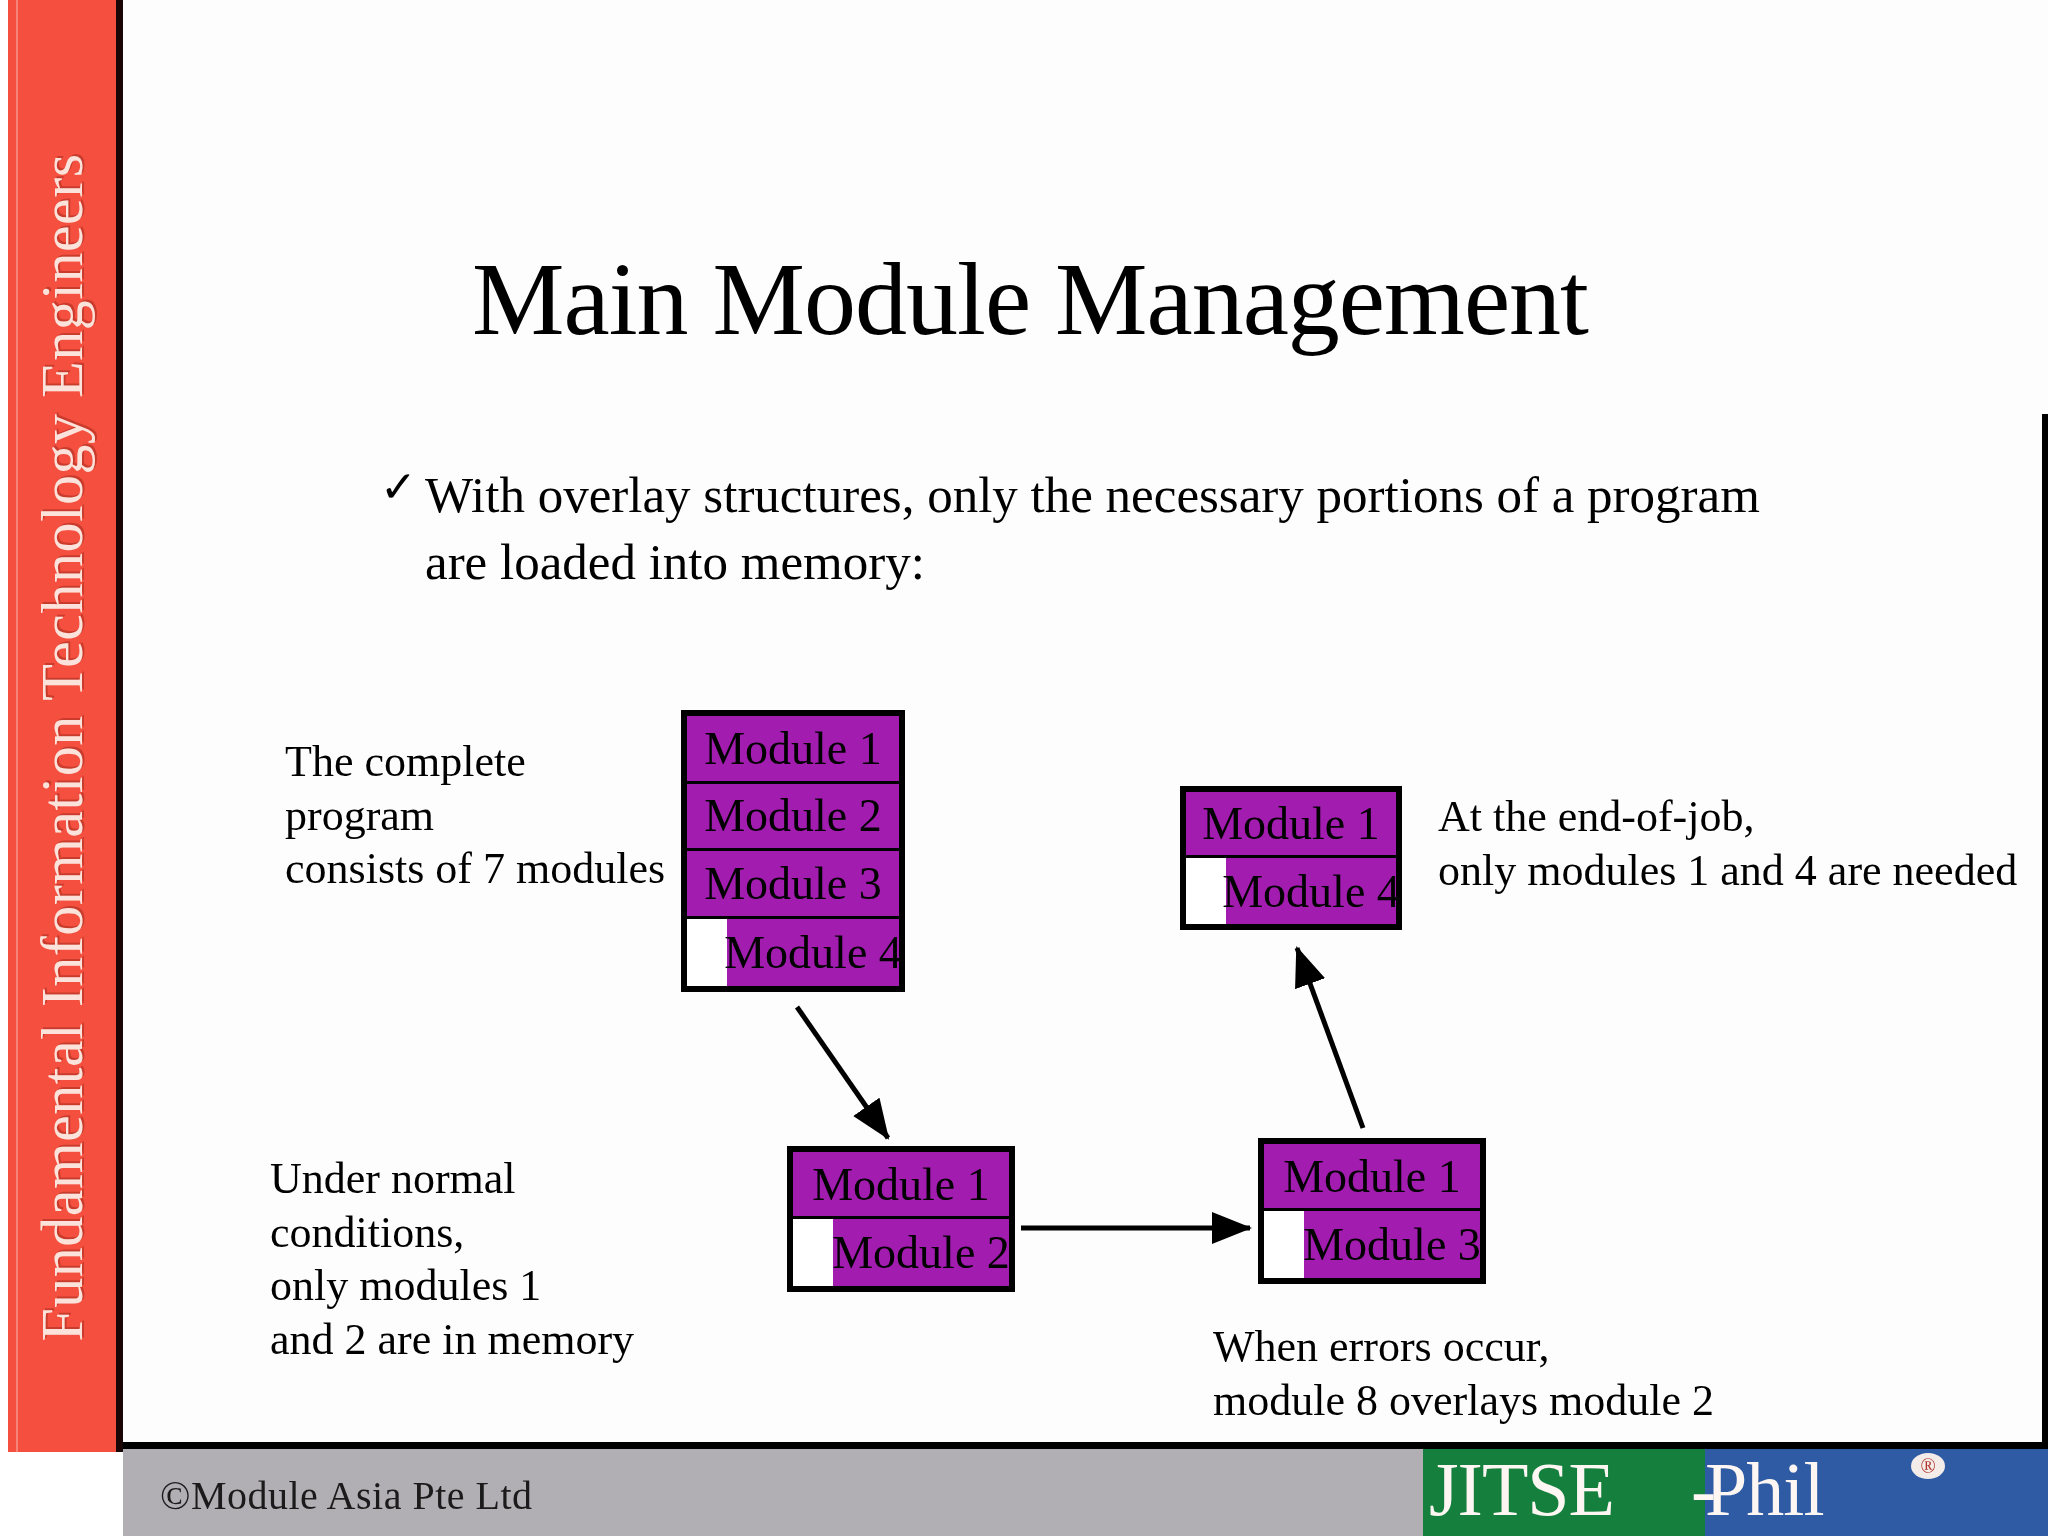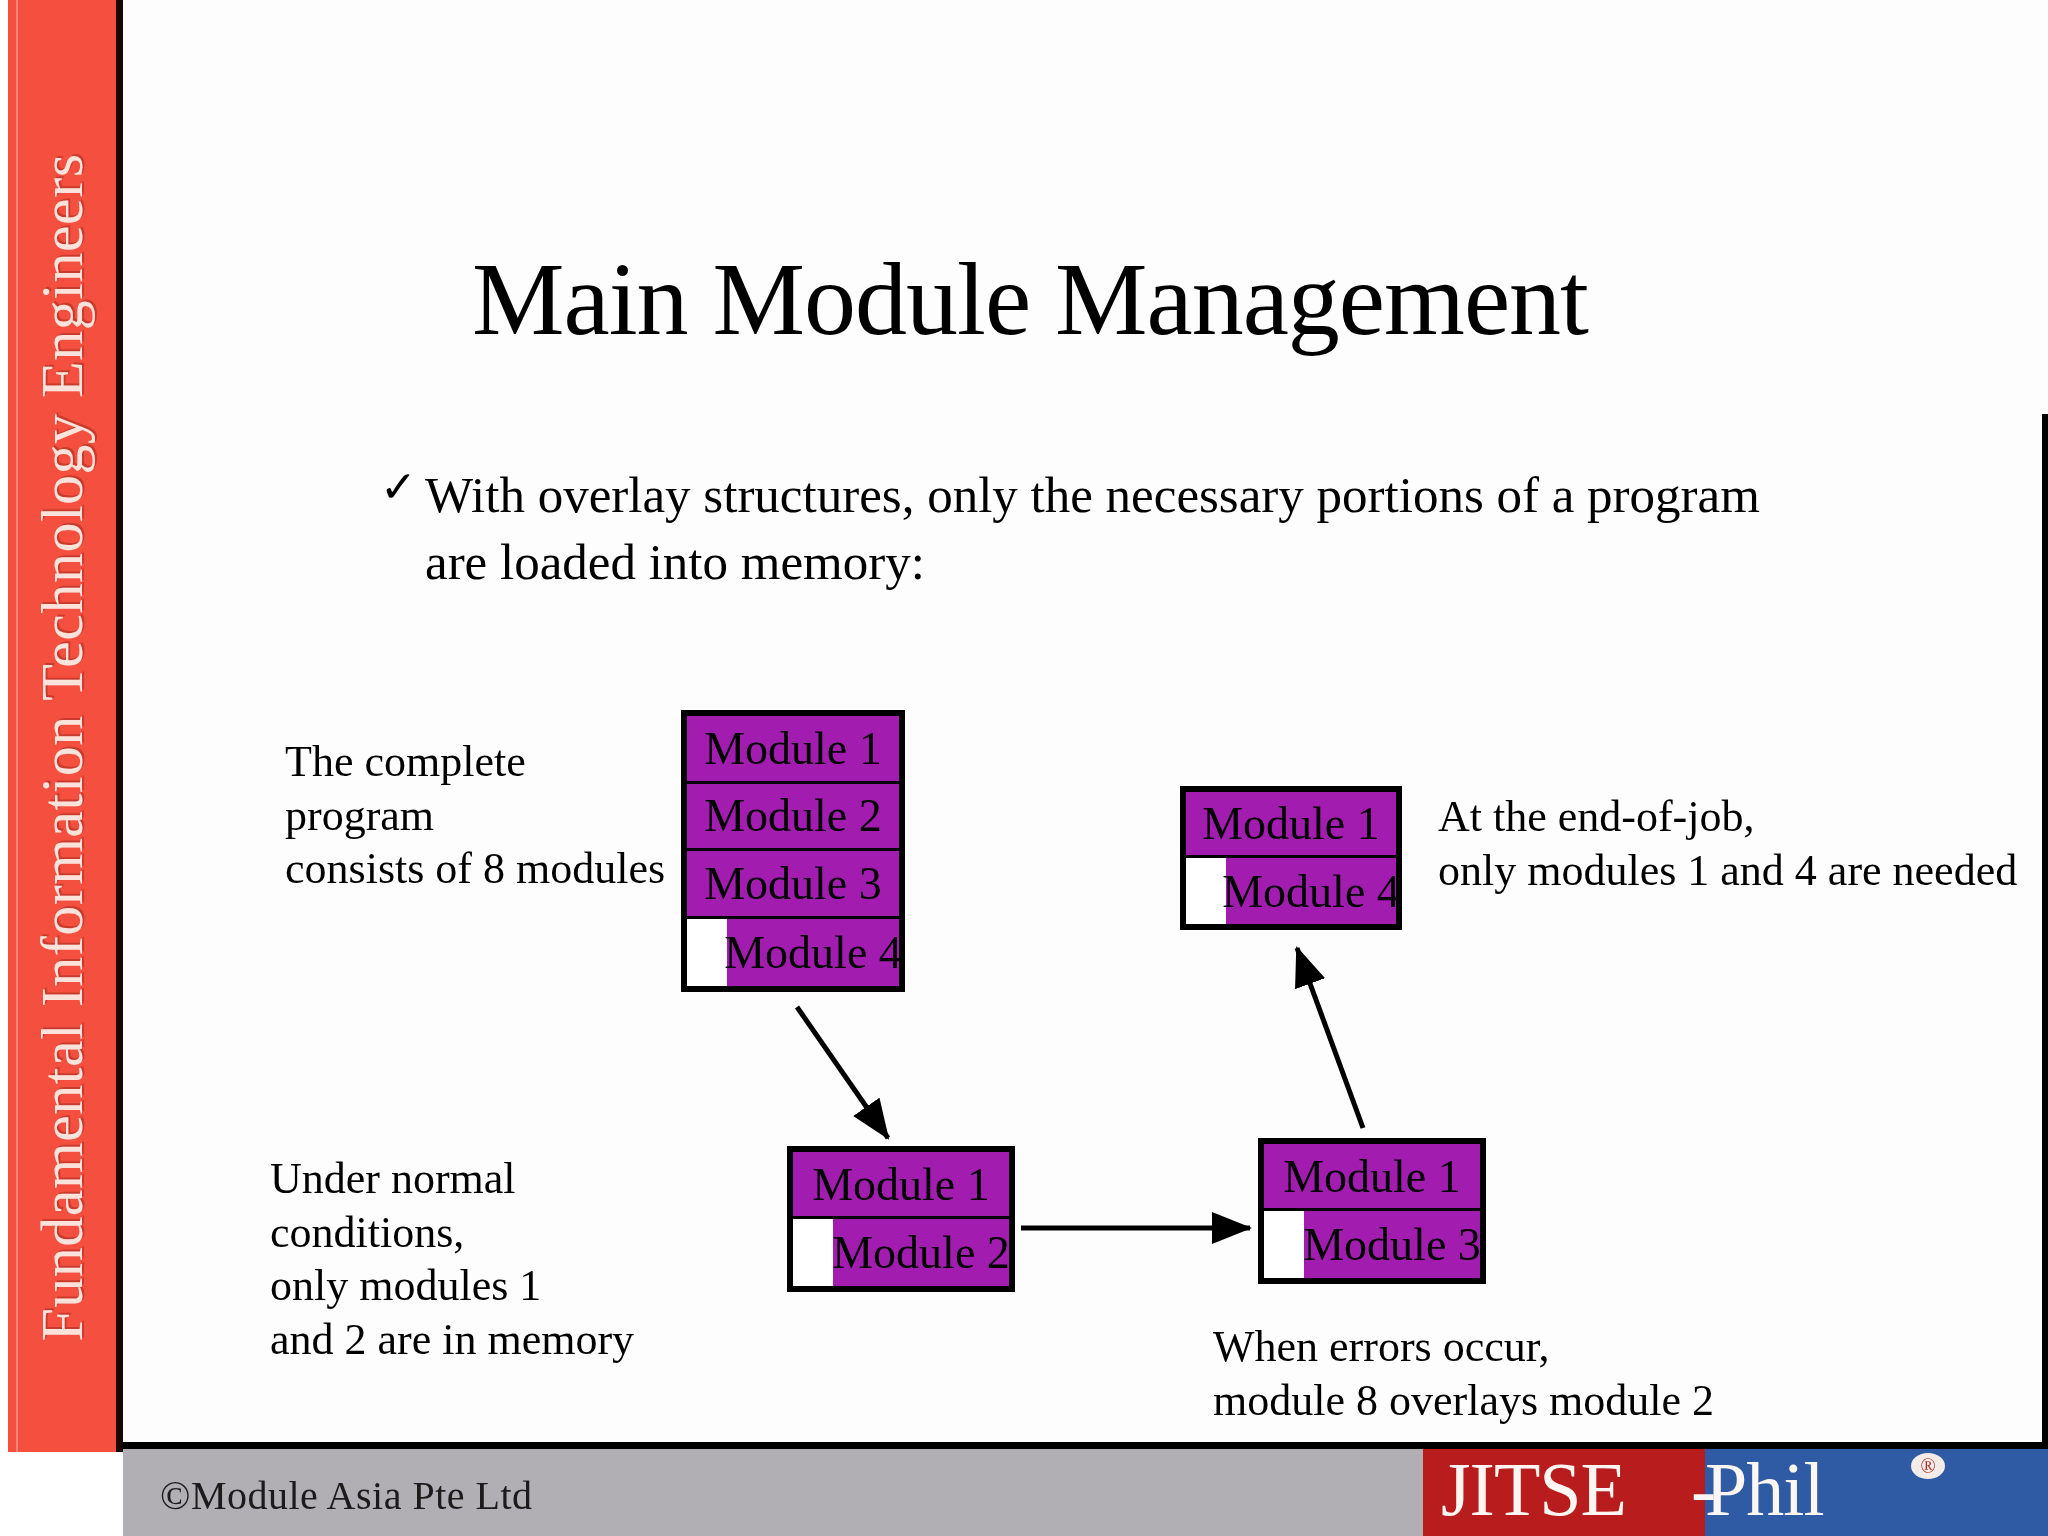--- a/index.html
+++ b/index.html
@@ -209,25 +209,25 @@
     position: absolute;
     left: 1423px;
     top: 1449px;
     width: 625px;
     height: 87px;
     display: flex;
   }
   #logo-red {
     width: 282px;
     height: 87px;
-    background: #b91c1c;
+    background: #15803d;
     display: flex;
     align-items: center;
     justify-content: flex-start;
-    padding-left: 18px;
+    padding-left: 6px;
     box-sizing: border-box;
   }
   #logo-blue {
     flex: 1;
     height: 87px;
     background: #2f5ba4;
     display: flex;
     align-items: center;
     justify-content: flex-start;
     position: relative;
@@ -285,21 +285,21 @@
   </div>
 
   <div id="title">Main Module Management</div>
 
   <div id="bullet-block">
     <span id="bullet-check">✓</span>
     <span id="bullet-text">With overlay structures, only the necessary portions of a program are loaded into memory:</span>
   </div>
 
   <div class="annot" id="annot-complete">The complete program
-consists of 8 modules</div>
+consists of 7 modules</div>
   <div class="annot" id="annot-endjob">At the end-of-job,
 only modules 1 and 4 are needed</div>
   <div class="annot" id="annot-normal">Under normal conditions,
 only modules 1
 and 2 are in memory</div>
   <div class="annot" id="annot-errors">When errors occur,
 module 8 overlays module 2</div>
 
   <div class="modbox" id="box-full">
     <div class="modrow">Module 1</div>

